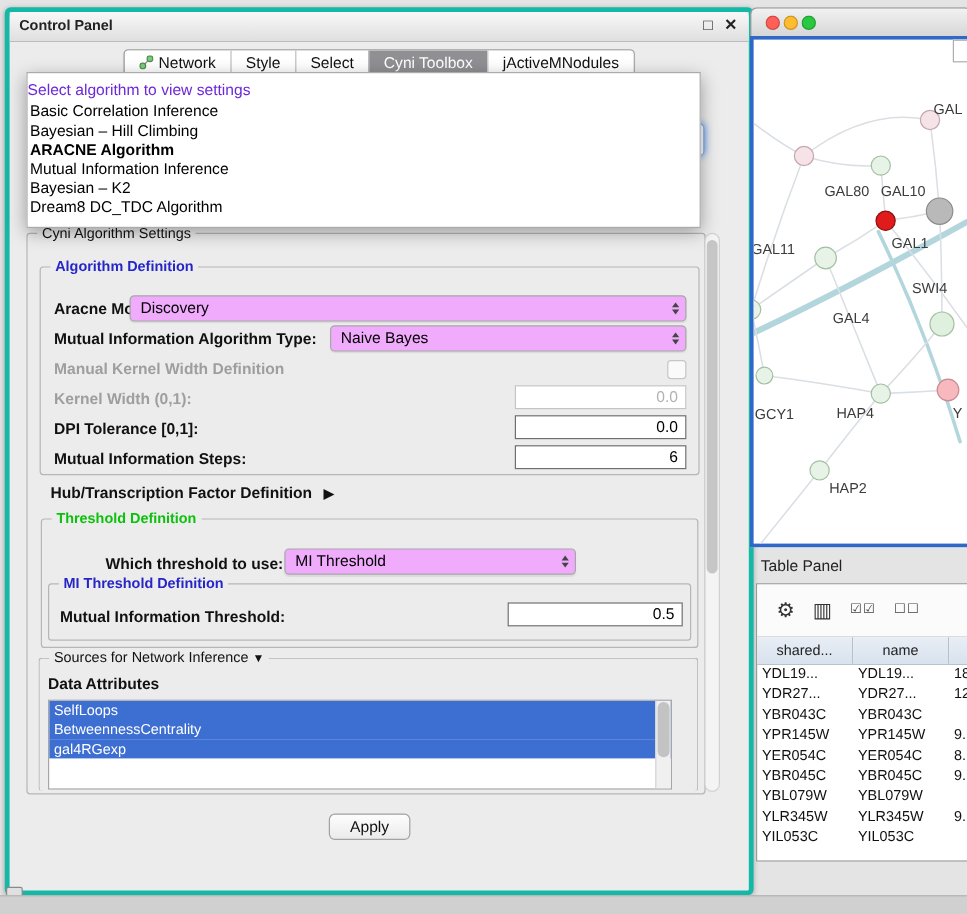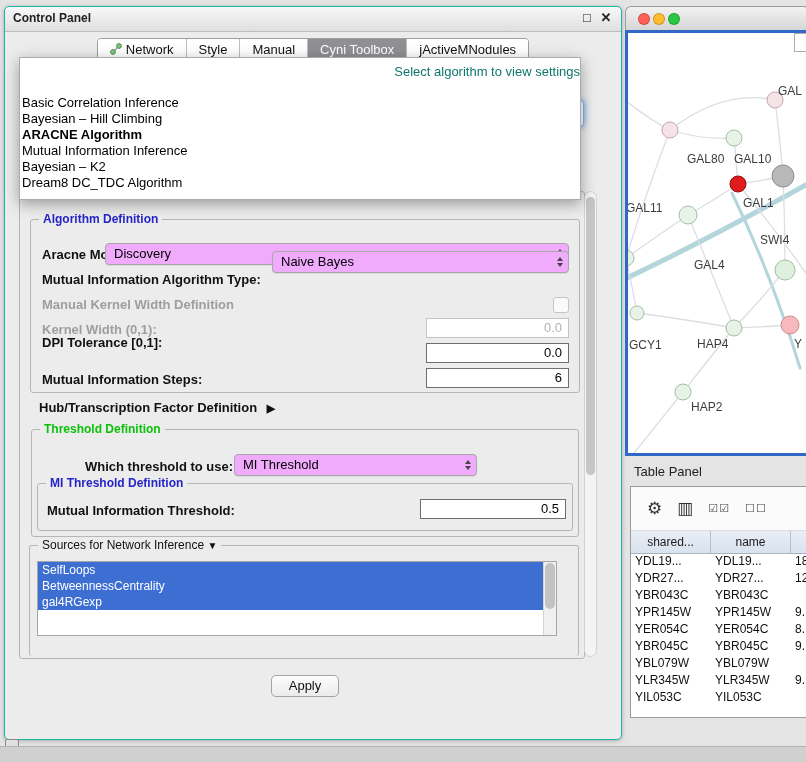--- a/index.html
+++ b/index.html
@@ -1,39 +1,39 @@
 <!DOCTYPE html>
 <html><head>
 <meta charset="utf-8">
 <style>
   html,body{margin:0;padding:0}
   body{width:806px;height:762px;position:relative;overflow:hidden;background:#e4e4e4;
        font-family:"Liberation Sans",sans-serif;-webkit-font-smoothing:antialiased}
 
   
   .panel{position:absolute;left:4px;top:6px;width:616px;height:732px;background:#ececec;
-         border:1px solid #14b8a6;border-radius:5px;box-shadow:0 1px 4px rgba(0,0,0,.25)}
+         border:4px solid #14b8a6;border-radius:5px;box-shadow:0 1px 4px rgba(0,0,0,.25)}
   .titlebar{position:absolute;left:0;top:0;right:0;height:24px;background:linear-gradient(#f8f8f8,#dfdfdf);
             border-bottom:1px solid #bcbcbc;border-radius:5px 5px 0 0}
   .titlebar .t{position:absolute;left:8px;top:4px;font-size:12px;font-weight:bold;color:#222}
   .win-ic{position:absolute;top:3px;font-size:13px;color:#222;width:16px;text-align:center;cursor:default}
 
   .tabrow{position:absolute;left:0;right:0;top:31px;display:flex;justify-content:center}
   .seg{display:inline-flex;border:1px solid #9e9e9e;border-radius:4px;background:#fff;overflow:hidden;
        height:22px;box-sizing:border-box;box-shadow:0 1px 1px rgba(0,0,0,.1)}
   .seg-item{display:flex;align-items:center;gap:4px;padding:0 12px;font-size:13px;color:#111;
             border-left:1px solid #bdbdbd;height:100%;box-sizing:border-box;background:#fff;white-space:nowrap}
   .seg-item:first-child{border-left:none}
   .seg-item.on{background:#8f8f94;color:#fff}
   .seg-item.on-dark{background:#66666b;color:#fff}
 
   
   .dd{position:absolute;left:14px;top:50px;width:560px;background:#fff;border:1px solid #ababab;
       box-shadow:0 4px 14px rgba(0,0,0,.35);z-index:60;padding:4px 0 8px}
-  .dd-ph{text-align:right;color:#0f766e;font-size:13px;height:20px;line-height:20px;margin-bottom:13px}
+  .dd-ph{text-align:left;color:#6d28d9;font-size:13px;height:20px;line-height:20px;margin-bottom:0}
   .dd-it{font-size:13px;height:16px;line-height:16px;padding-left:2px;color:#000}
   .dd-it.sel{font-weight:bold}
 
   .combo-frag{position:absolute;left:552px;top:93px;width:25px;height:25px;background:#fff;
               border:1px solid #8ab0e8;border-radius:4px;box-shadow:0 0 6px #5b9bf5;z-index:5}
 
   
   .grp{position:absolute;border:1px solid #b6b6b6;border-radius:3px}
   .grp-t{position:absolute;top:-8px;left:8px;background:#ececec;padding:0 4px;font-size:12px;
          color:#111;white-space:nowrap}
@@ -116,21 +116,21 @@
               <circle cx="3" cy="9" r="2.4" fill="#7fc97f" stroke="#4e8f4e"></circle>
               <circle cx="9" cy="3" r="2.4" fill="#7fc97f" stroke="#4e8f4e"></circle>
             </svg>
           </span>
           <span>Network</span>
         </div>
         <div class="seg-item">
           <span>Style</span>
         </div>
         <div class="seg-item">
-          <span>Manual</span>
+          <span>Select</span>
         </div>
         <div class="seg-item on">
           <span>Cyni Toolbox</span>
         </div>
         <div class="seg-item">
           <span>jActiveMNodules</span>
         </div>
       </div>
   </div>
 
@@ -157,35 +157,35 @@
       <span class="lbl" style="left:11px;top:27px">Aracne Mode:</span>
       <div class="combo" style="left:74px;top:23px;width:464px">
         <span>Discovery</span>
         <span class="arr">
             <span class="tri-u"></span>
             <span class="tri-d"></span>
           </span>
       </div>
 
       <span class="lbl" style="left:11px;top:52px">Mutual Information Algorithm Type:</span>
-      <div class="combo" style="left:241px;top:31px;width:297px">
+      <div class="combo" style="left:241px;top:48px;width:297px">
         <span>Naive Bayes</span>
         <span class="arr">
             <span class="tri-u"></span>
             <span class="tri-d"></span>
           </span>
       </div>
 
       <span class="lbl dis" style="left:11px;top:77px">Manual Kernel Width Definition</span>
       <span class="chk" style="left:522px;top:77px"></span>
 
       <span class="lbl dis" style="left:11px;top:102px">Kernel Width (0,1):</span>
       <div class="fld dis" style="left:395px;top:98px;width:143px">0.0</div>
 
-      <span class="lbl" style="left:11px;top:115px">DPI Tolerance [0,1]:</span>
+      <span class="lbl" style="left:11px;top:127px">DPI Tolerance [0,1]:</span>
       <div class="fld" style="left:395px;top:123px;width:143px">0.0</div>
 
       <span class="lbl" style="left:11px;top:152px">Mutual Information Steps:</span>
       <div class="fld" style="left:395px;top:148px;width:143px">6</div>
     </div>
 
     <span class="lbl" style="left:19px;top:208px">
       <span>Hub/Transcription Factor Definition</span>
       <span class="expand-tri">▶</span>
     </span>
@@ -208,21 +208,21 @@
         <div class="fld" style="left:382px;top:15px;width:146px">0.5</div>
       </div>
     </div>
 
     <div class="grp" style="left:9px;top:353px;width:548px;height:110px;border-bottom:none">
       <span class="grp-t">
         <span>Sources for Network Inference</span>
         <span style="font-size:10px">▼</span>
       </span>
       <span class="lbl" style="left:7px;top:13px">Data Attributes</span>
-      <div class="attr-list" style="left:7px;top:15px;width:518px;height:73px">
+      <div class="attr-list" style="left:7px;top:34px;width:518px;height:73px">
         <div>
             <div class="attr-it">SelfLoops</div>
             <div class="attr-it">BetweennessCentrality</div>
             <div class="attr-it">gal4RGexp</div>
           </div>
         <div class="attr-sb">
             <div class="th2"></div>
           </div>
       </div>
     </div>

